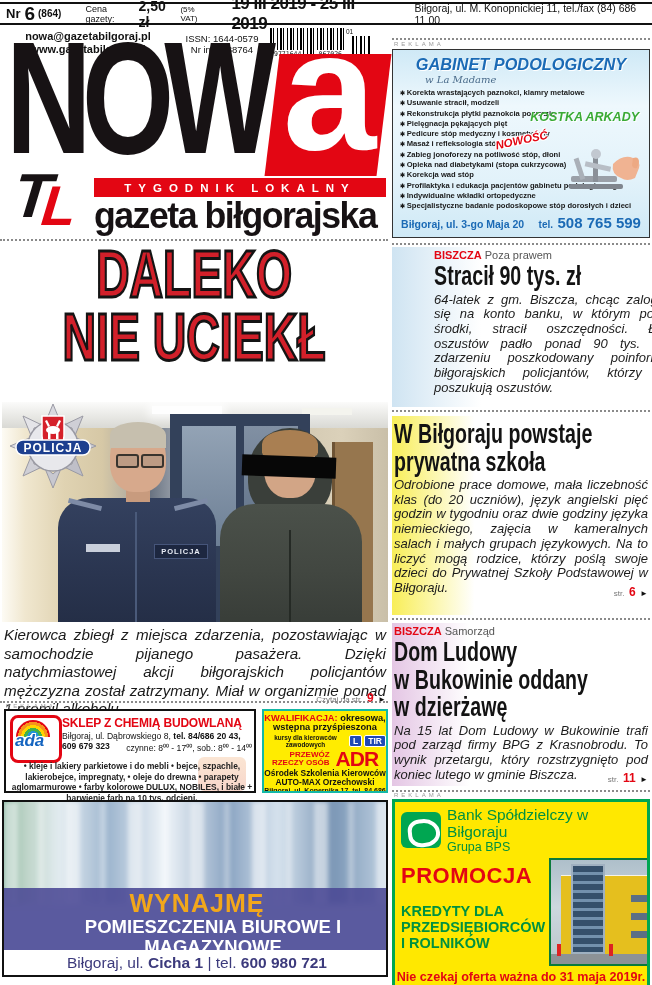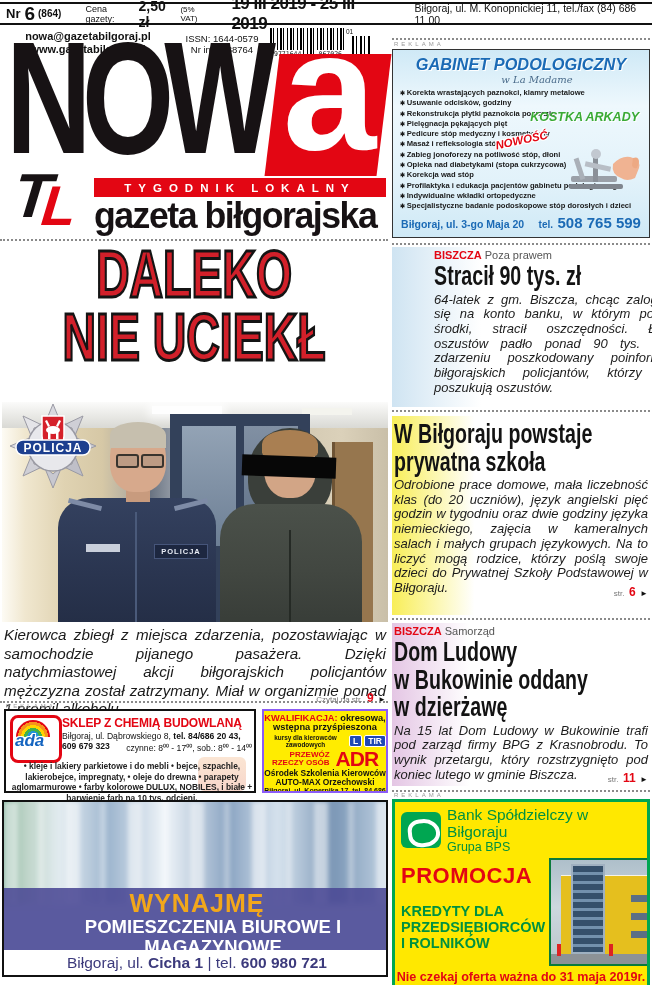--- a/index.html
+++ b/index.html
@@ -109,21 +109,21 @@
   #ada-txt{position:absolute;left:2px;top:13px;font-weight:bold;font-style:italic;font-size:17px;color:#1565c0;
       text-shadow:1px 1px 0 #fff,-1px 1px 0 #fff,1px -1px 0 #fff,-1px -1px 0 #fff;}
   #ada-title{position:absolute;left:56px;top:5px;width:192px;color:#e30613;font-weight:bold;font-size:12px;letter-spacing:-0.2px;}
   #ada-addr{position:absolute;left:56px;top:20px;width:192px;font-size:8.6px;}
   #ada-addr b{font-size:8.6px;}
   #ada-hours{position:absolute;left:56px;top:31px;width:190px;font-size:8.6px;text-align:right;}
   #ada-items{position:absolute;left:4px;top:50px;width:244px;font-size:8.4px;font-weight:bold;line-height:10.5px;text-align:center;color:#222;}
   #ada-bucket{position:absolute;right:8px;top:46px;width:48px;height:34px;border-radius:6px;
       background:linear-gradient(180deg,#f2b27c55,#e2653a44);}
 
-  #ad-kwal{top:709px;left:262px;width:126px;height:84px;border:2px solid #8b5cf6;background:#ffec00;box-sizing:border-box;
+  #ad-kwal{top:709px;left:262px;width:126px;height:84px;border:2px solid #14b8a6;background:#ffec00;box-sizing:border-box;
       text-align:center;font-size:7px;overflow:hidden;}
   .kw1{margin-top:2px;font-weight:bold;font-size:9.3px;}
   .kw1 .r{color:#e30613;}
   .kw2{font-weight:bold;font-size:9.3px;line-height:9px;}
   .kw3{margin-top:2px;display:flex;align-items:center;justify-content:center;gap:2px;font-weight:bold;font-size:6.4px;}
   .kw3 .blk{background:#1f49b5;color:#fff;font-weight:bold;font-size:8.5px;padding:0 3px;border-radius:2px;border:1px solid #fff;}
   .kwrow{display:flex;align-items:center;justify-content:center;gap:6px;margin-top:1px;}
   .kw4{color:#e30613;font-weight:bold;font-size:8px;line-height:8.5px;text-align:right;}
   .kwadr{color:#e30613;font-weight:bold;font-size:21px;line-height:20px;letter-spacing:-1px;}
   .kw6{font-weight:bold;font-size:8.4px;line-height:9px;}
@@ -143,21 +143,21 @@
       color:#3c3a7c;font-size:15.5px;line-height:26px;}
   #wyn-foot b{font-size:15.5px;}
 
   
   #dot-r0{top:38px;left:392px;width:258px;}
   #rek-r0{top:41px;left:394px;}
   #ad-pod{top:49px;left:392px;width:258px;height:189px;border:1px solid #333;box-sizing:border-box;
       background:linear-gradient(180deg,#cfe9f6 0%,#eef8fd 30%,#e2f2fa 70%,#cfe9f6 100%);overflow:hidden;}
   #pod-title{margin-top:5px;text-align:center;font-weight:bold;font-style:italic;font-size:17px;color:#1b6ab5;
       letter-spacing:0px;text-shadow:1px 1px 0 #ffffff;transform:scaleX(0.96);}
-  #pod-sub{text-align:center;font-family:"DejaVu Serif",serif;font-style:italic;font-size:10px;color:#4a6b8a;line-height:10px;margin-left:32px;}
+  #pod-sub{font-family:"DejaVu Serif",serif;font-style:italic;font-size:10px;color:#4a6b8a;line-height:10px;margin-left:32px;}
   #pod-list{margin:3px 0 0 7px;width:200px;font-weight:bold;font-size:7.6px;line-height:10.3px;color:#1a1a1a;}
   #pod-list div:before{content:"✱ ";font-size:6px;}
   #pod-kostka{position:absolute;right:10px;top:60px;color:#3aaa35;font-weight:bold;font-style:italic;font-size:12.5px;
       text-shadow:1px 1px 0 #fff;}
   #pod-nowosc{position:absolute;left:102px;top:84px;color:#e30613;font-weight:bold;font-style:italic;font-size:11.5px;
       transform:rotate(-12deg);text-shadow:1px 1px 0 #fff,-1px -1px 0 #fff,1px -1px 0 #fff,-1px 1px 0 #fff;}
   #pod-foot-graphic{position:absolute;right:6px;top:92px;}
   #pod-contact{position:absolute;left:0;bottom:5px;width:100%;text-align:center;color:#1b6ab5;font-weight:bold;}
   #pod-contact .a{font-size:10.5px;margin-right:10px;}
   #pod-contact .t{font-size:10px;}
@@ -382,21 +382,21 @@
   </div>
 
   <div class="abs dotted" id="dot-r0"></div>
   <div class="abs reklama ni" id="rek-r0">REKLAMA</div>
 
   <div class="abs ni" id="ad-pod">
     <div id="pod-title">GABINET PODOLOGICZNY</div>
     <div id="pod-sub">w La Madame</div>
     <div id="pod-list">
       <div>Korekta wrastających paznokci, klamry metalowe</div>
-      <div>Usuwanie odcisków, godziny</div>
+      <div>Usuwanie stracił, modzeli</div>
       <div>Rekonstrukcja płytki paznokcia po urazie</div>
       <div>Pielęgnacja pękających pięt</div>
       <div>Pedicure stóp medyczny i kosmetyczny</div>
       <div>Masaż i refleksologia stóp</div>
       <div>Zabieg jonoforezy na potliwość stóp, dłoni</div>
       <div>Opieka nad diabetykami (stopa cukrzycowa)</div>
       <div>Korekcja wad stóp</div>
       <div style="width:236px">Profilaktyka i edukacja pacjentów gabinetu podologicznego</div>
       <div>Indywidualne wkładki ortopedyczne</div>
       <div style="width:236px">Specjalistyczne badanie podoskopowe stóp dorosłych i dzieci</div>

